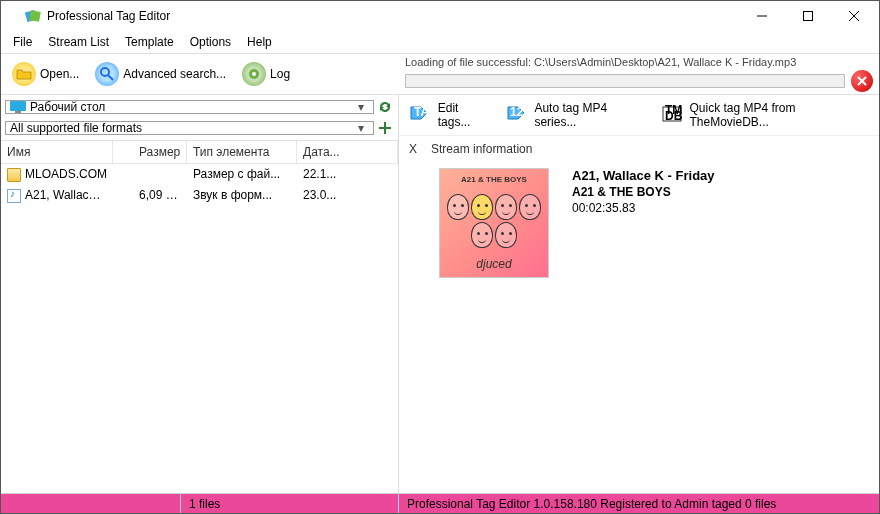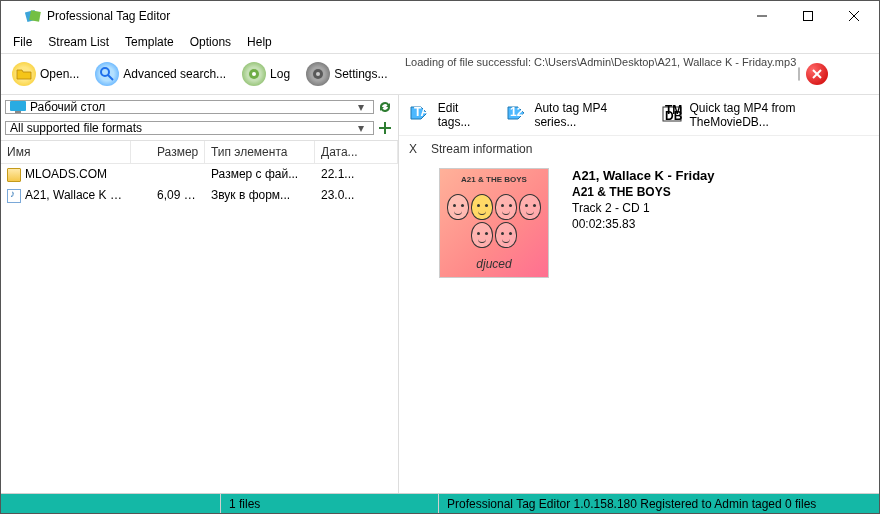--- a/index.html
+++ b/index.html
@@ -13,38 +13,38 @@
 .menubar { height: 22px; display: flex; align-items: center; padding: 0 4px; background: #fff; }
 .menu-item { padding: 2px 8px; }
 .toolbar-row { height: 42px; display: flex; border-top: 1px solid #e0e0e0; border-bottom: 1px solid #e0e0e0; }
 .toolbar-left { display: flex; align-items: center; padding: 2px 4px; width: 398px; gap: 2px; }
 .tool-btn { display: flex; align-items: center; gap: 4px; padding: 3px 6px; border: 1px solid transparent; border-radius: 2px; }
 .tool-icon { width: 24px; height: 24px; display: flex; align-items: center; justify-content: center; border-radius: 50%; }
 .tool-icon.folder { background: radial-gradient(circle, #ffe680 40%, #f5c518 100%); }
 .tool-icon.search { background: radial-gradient(circle, #b3e0ff 40%, #3399ff 100%); }
 .tool-icon.gear { background: radial-gradient(circle, #c5e0b4 40%, #70ad47 100%); }
 .tool-icon.gear-dark { background: radial-gradient(circle, #a6a6a6 40%, #595959 100%); }
-.toolbar-right { flex: 1; display: flex; flex-direction: row; padding: 2px 6px; gap: 2px; }
+.toolbar-right { flex: 1; display: flex; flex-direction: column; padding: 2px 6px; gap: 2px; }
 .status-text { font-size: 11px; color: #444; white-space: nowrap; overflow: hidden; text-overflow: ellipsis; }
 .progress-row { display: flex; align-items: center; gap: 6px; }
 .progress-bar { flex: 1; height: 14px; border: 1px solid #bbb; background: #f0f0f0; border-radius: 1px; }
 .close-circle { width: 22px; height: 22px; border-radius: 50%; background: radial-gradient(circle at 30% 30%, #ff6666, #cc0000); display: flex; align-items: center; justify-content: center; }
 .close-circle svg { width: 12px; height: 12px; }
 .main { display: flex; height: calc(100% - 30px - 22px - 42px - 20px); }
 .left-panel { width: 398px; display: flex; flex-direction: column; border-right: 1px solid #ddd; }
 .right-panel { flex: 1; display: flex; flex-direction: column; }
 .path-row { display: flex; align-items: center; padding: 3px 4px; gap: 2px; }
 .path-combo { flex: 1; height: 14px; border: 1px solid #a0a0a0; display: flex; align-items: center; padding: 0 4px; background: #fff; }
 .combo-arrow { width: 16px; text-align: center; color: #555; }
 .ico-btn { width: 18px; height: 18px; display: flex; align-items: center; justify-content: center; }
 .filter-row { display: flex; align-items: center; padding: 0 4px 3px 4px; gap: 2px; }
 .file-table { flex: 1; overflow: auto; border-top: 1px solid #e0e0e0; }
 .thead { display: flex; background: #fff; border-bottom: 1px solid #e8e8e8; }
 .th { padding: 4px 6px; border-right: 1px solid #e8e8e8; font-weight: normal; color: #333; }
-.col-name { width: 130px; }
+.col-name { width: 112px; }
 .col-size { width: 54px; text-align: right; margin-left: 20px; }
 .col-type { width: 110px; }
 .col-date { flex: 1; }
 .trow { display: flex; padding: 1px 0; }
 .td { padding: 2px 6px; white-space: nowrap; overflow: hidden; text-overflow: ellipsis; }
 .file-ico { display: inline-block; width: 14px; height: 14px; margin-right: 4px; vertical-align: middle; }
 .folder-ico { background: linear-gradient(#ffe9a8, #f5c84c); border: 1px solid #c49a1a; border-radius: 1px; }
 .music-ico { background: #fff; border: 1px solid #7aa8d8; position: relative; }
 .music-ico::after { content: "♪"; position: absolute; left: 2px; top: -2px; font-size: 10px; color: #2e75b6; }
 .left-bottom { height: 18px; }
@@ -57,21 +57,21 @@
 .album-title { font-size: 8px; font-weight: bold; color: #333; }
 .album-logo { font-size: 12px; color: #333; font-style: italic; }
 .faces { display:flex; flex-wrap:wrap; justify-content:center; gap:2px; }
 .face { width: 22px; height: 26px; border: 1.5px solid #333; border-radius: 50% 50% 45% 45%; background: rgba(255,255,255,0.3); position: relative; }
 .face.yellow { background: #ffd966; }
 .face::before { content:""; position:absolute; width:3px; height:3px; background:#333; border-radius:50%; top:9px; left:5px; box-shadow: 8px 0 #333; }
 .face::after { content:""; position:absolute; width:8px; height:3px; border-bottom:1.5px solid #333; top:16px; left:6px; border-radius:0 0 4px 4px; }
 .track-info .title { font-weight: bold; font-size: 13px; }
 .track-info .artist { font-weight: bold; font-size: 12px; margin-top: 2px; }
 .track-info div { margin-bottom: 2px; margin-left: 9px; }
-.statusbar { height: 20px; display: flex; border-top: 1px solid #d0d0d0; background: #14b8a6; padding-left: 40px; }
+.statusbar { height: 20px; display: flex; border-top: 1px solid #d0d0d0; background: #ec4899; }
 .sb-cell { padding: 2px 8px; border-right: 1px solid #d0d0d0; display: flex; align-items: center; }
 .sb-cell.a { width: 180px; }
 .sb-cell.b { width: 218px; }
 .sb-cell.c { flex: 1; border-right: none; }
 svg { display: block; }
 </style>
 </head>
 <body>
 
 <div class="titlebar">
@@ -131,29 +131,20 @@
     </div>
     <div class="tool-btn">
       <span class="tool-icon gear">
           <svg width="16" height="16" viewBox="0 0 16 16">
             <circle cx="8" cy="8" r="5" fill="#70ad47"></circle>
             <circle cx="8" cy="8" r="2" fill="#fff"></circle>
           </svg>
         </span>
       <span>Log</span>
     </div>
-    <div class="tool-btn">
-      <span class="tool-icon gear-dark">
-          <svg width="16" height="16" viewBox="0 0 16 16">
-            <circle cx="8" cy="8" r="5" fill="#595959"></circle>
-            <circle cx="8" cy="8" r="2" fill="#ccc"></circle>
-          </svg>
-        </span>
-      <span>Settings...</span>
-    </div>
   </div>
   <div class="toolbar-right">
     <div class="status-text">Loading of file successful: C:\Users\Admin\Desktop\A21, Wallace K - Friday.mp3</div>
     <div class="progress-row">
       <div class="progress-bar"></div>
       <div class="close-circle">
         <svg viewBox="0 0 12 12">
             <line x1="2" y1="2" x2="10" y2="10" stroke="#fff" stroke-width="2"></line>
             <line x1="10" y1="2" x2="2" y2="10" stroke="#fff" stroke-width="2"></line>
           </svg>
@@ -261,21 +252,20 @@
             <div class="face"></div>
           <div class="face"></div>
             <div class="face"></div>
             <div class="face"></div>
         </div>
         <div class="album-logo">djuced</div>
       </div>
       <div class="track-info">
         <div class="title">A21, Wallace K - Friday</div>
         <div class="artist">A21 &amp; THE BOYS</div>
-        <div>Track 2 - CD 1</div>
         <div>00:02:35.83</div>
       </div>
     </div>
   </div>
 </div>
 
 <div class="statusbar">
   <div class="sb-cell a"></div>
   <div class="sb-cell b">1 files</div>
   <div class="sb-cell c">Professional Tag Editor 1.0.158.180 Registered to Admin taged 0 files</div>

